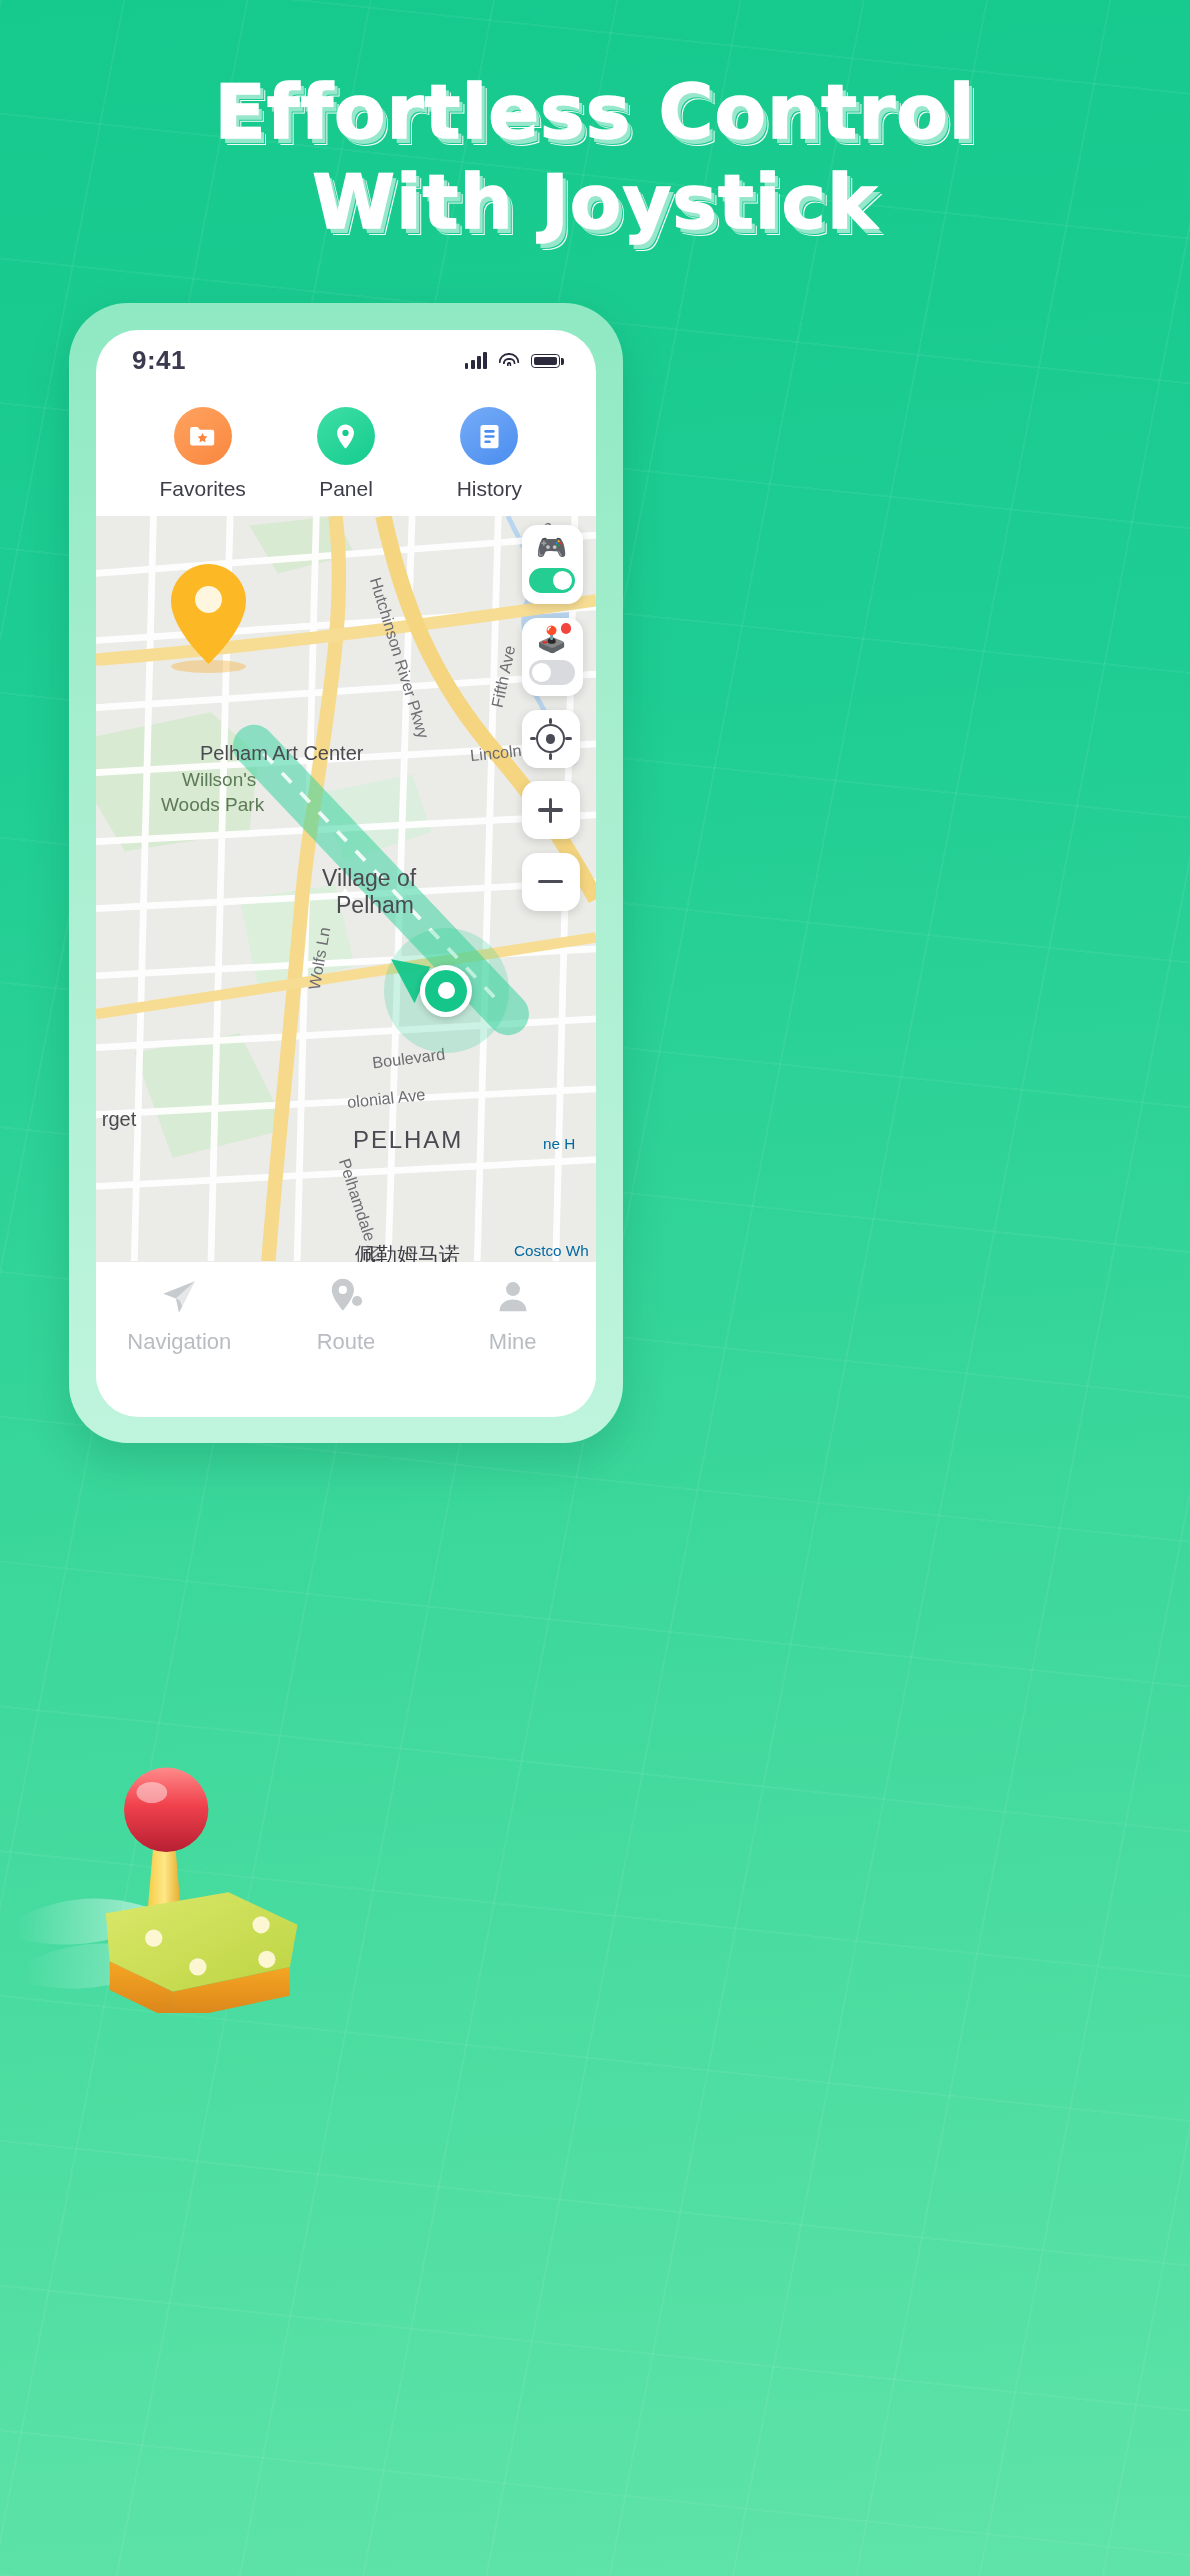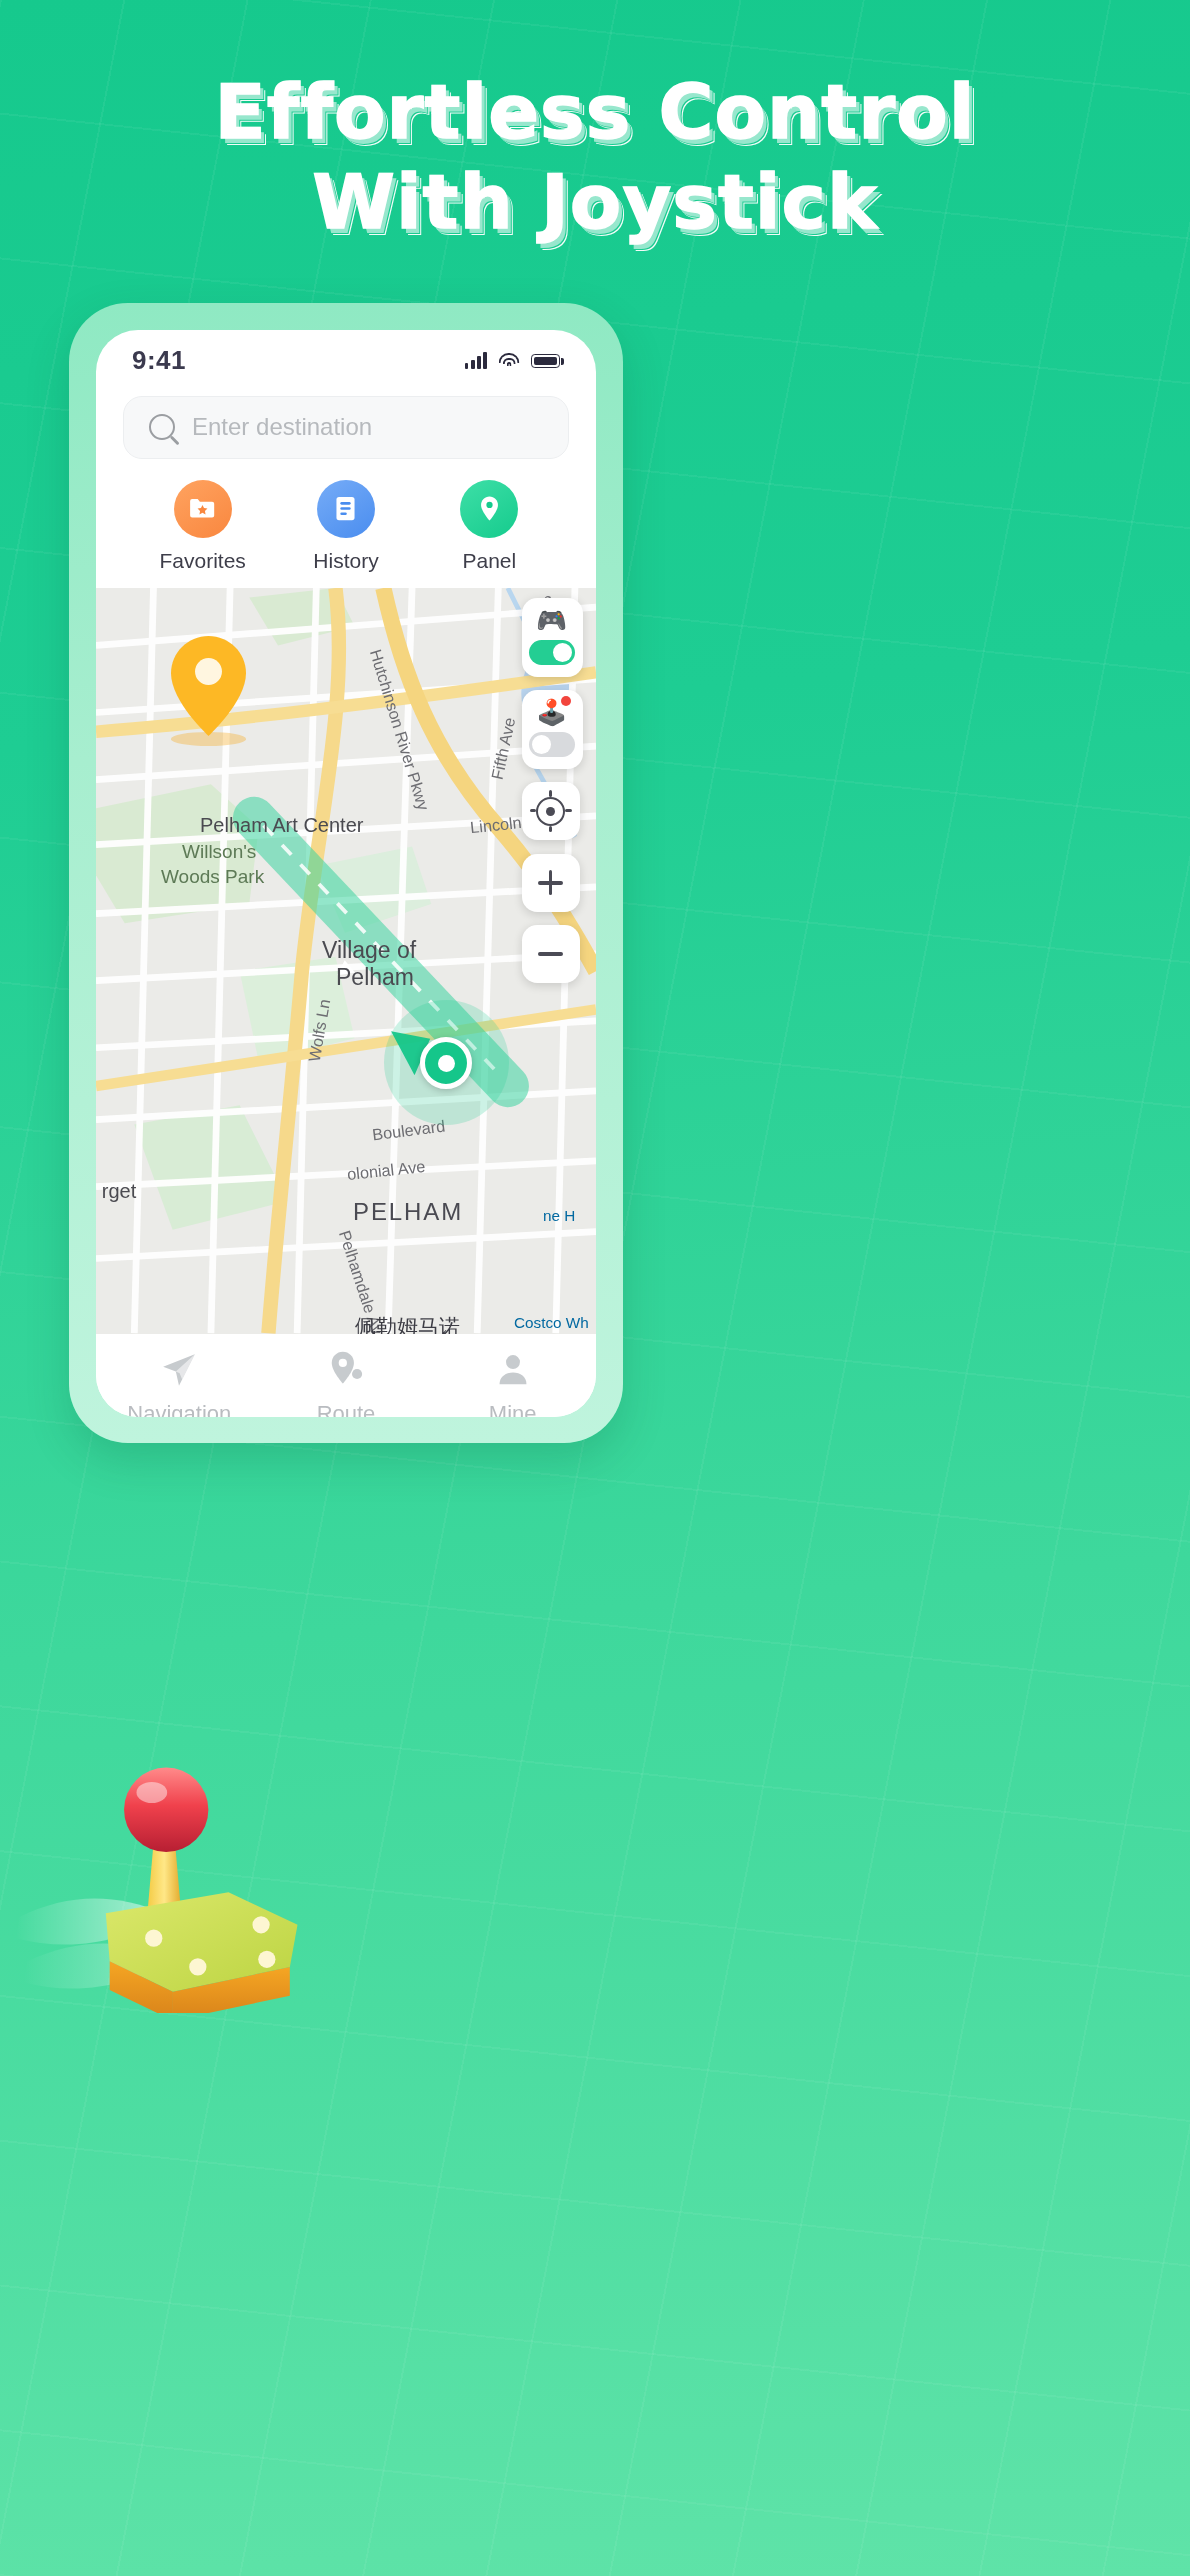--- a/index.html
+++ b/index.html
@@ -185,54 +185,50 @@
           <b></b>
           <b></b>
           <b></b>
         </span>
       <span class="batt">
           <i></i>
         </span>
     </div>
   </div>
 
-  <div class="searchbar">
-    <span class="mag"></span>
-    <span class="search-ph">Enter destination</span>
-  </div>
 
   <div class="quick">
     <div class="qa">
       <div class="qa-ic qa-fav">
         <svg width="33" height="33" viewBox="0 0 24 24">
             <path fill="#fff" d="M3 6.5A1.5 1.5 0 0 1 4.5 5h4l1.6 2H19a1.5 1.5 0 0 1 1.5 1.5V17A1.5 1.5 0 0 1 19 18.5H4.5A1.5 1.5 0 0 1 3 17z"></path>
             <path fill="#f9873f" d="m12 9.4 1.1 2.3 2.5.35-1.8 1.76.43 2.5L12 15.13l-2.23 1.18.43-2.5-1.8-1.76 2.5-.35z"></path>
           </svg>
       </div>
       <div class="qa-label">Favorites</div>
+    </div>
+    <div class="qa">
+      <div class="qa-ic qa-pan">
+        <svg width="29" height="29" viewBox="0 0 24 24">
+            <path fill="#fff" d="M12 2c-3.9 0-7 3.1-7 7 0 5.2 7 13 7 13s7-7.8 7-13c0-3.9-3.1-7-7-7z"></path>
+            <circle cx="12" cy="9" r="2.6" fill="#15cb8d"></circle>
+          </svg>
+      </div>
+      <div class="qa-label">Panel</div>
     </div>
     <div class="qa">
       <div class="qa-ic qa-his">
         <svg width="31" height="31" viewBox="0 0 24 24">
             <rect x="5" y="3" width="14" height="18" rx="2" fill="#fff"></rect>
             <rect x="8" y="7" width="8" height="2" rx="1" fill="#4a8def"></rect>
             <rect x="8" y="11" width="8" height="2" rx="1" fill="#4a8def"></rect>
             <rect x="8" y="15" width="5" height="2" rx="1" fill="#4a8def"></rect>
           </svg>
       </div>
       <div class="qa-label">History</div>
-    </div>
-    <div class="qa">
-      <div class="qa-ic qa-pan">
-        <svg width="29" height="29" viewBox="0 0 24 24">
-            <path fill="#fff" d="M12 2c-3.9 0-7 3.1-7 7 0 5.2 7 13 7 13s7-7.8 7-13c0-3.9-3.1-7-7-7z"></path>
-            <circle cx="12" cy="9" r="2.6" fill="#15cb8d"></circle>
-          </svg>
-      </div>
-      <div class="qa-label">Panel</div>
     </div>
   </div>
 
   <div class="map">
     <svg viewBox="0 0 522 778" preserveAspectRatio="none">
       <rect width="522" height="778" fill="#ebebe8"></rect>
 
       <path d="M160 10 L250 0 L270 40 L190 60Z" fill="#d9ead2"></path>
       <path d="M0 230 L120 205 L170 250 L160 330 L30 350 L0 300Z" fill="#d9ead2"></path>
       <path d="M230 290 L330 270 L350 330 L260 360Z" fill="#dceedd"></path>

